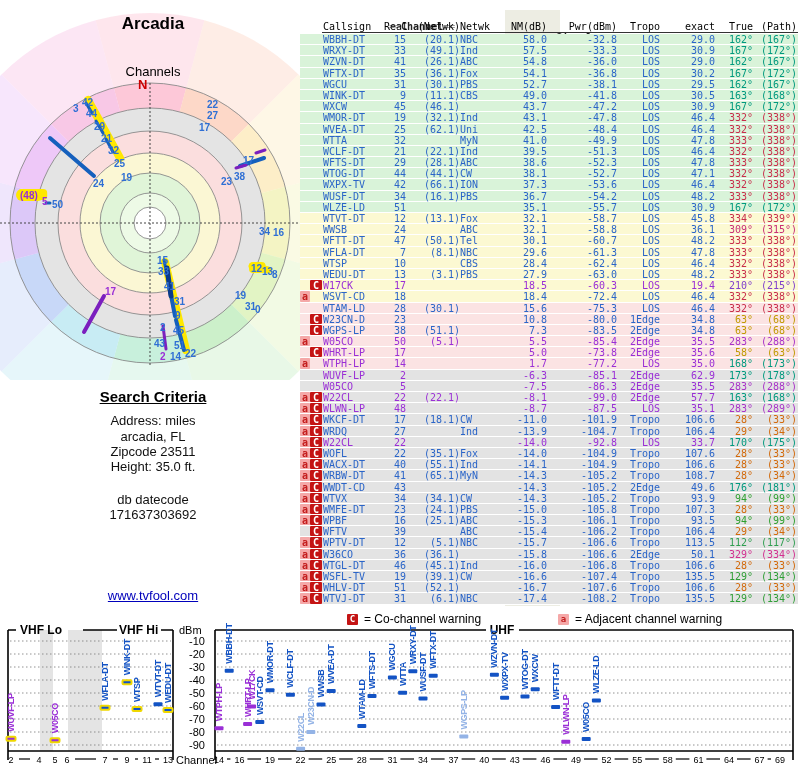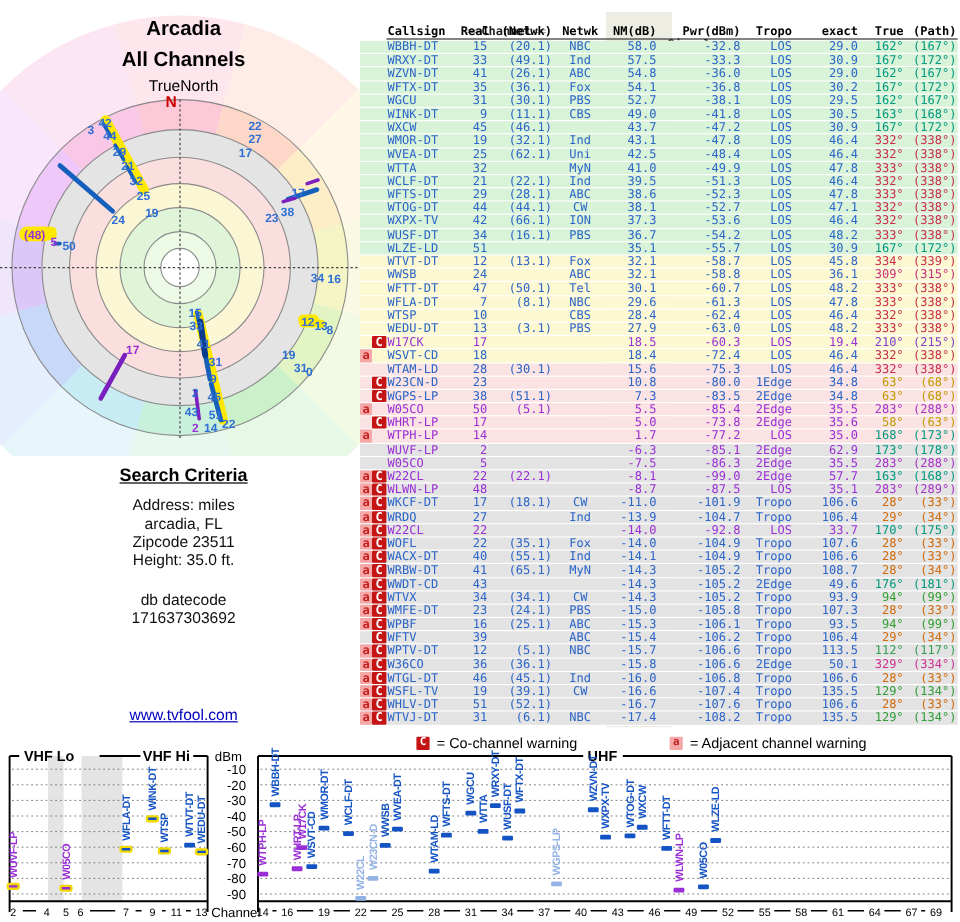--- a/index.html
+++ b/index.html
@@ -11,30 +11,30 @@
   .rsub{left:0;width:306px;text-align:center;font-size:13px;color:#000}
   .nmark{color:#cc0000;font-weight:bold;font-size:13px}
   .sc-head{left:0;width:306px;text-align:center;font-weight:bold;font-size:15px;text-decoration:underline}
   .sc-line{left:0;width:306px;text-align:center;font-size:13px;color:#111}
   a.site{color:#0000bb;text-decoration:underline;font-size:13px}
   
   #thdr1{left:300px;top:10px;width:500px;height:11px;font:10px "DejaVu Sans Mono",monospace;white-space:pre}
   .geq{color:#999}.gw{color:#222;font-weight:bold}
   .trow{display:flex;height:11.2px;line-height:10.4px;font:10px "DejaVu Sans Mono",monospace;
         white-space:pre;border-bottom:1px solid #fff;box-sizing:border-box}
-  .thead2{background:transparent;color:#000;border-bottom:none;font-weight:bold}
+  .thead2{background:transparent;color:#000;border-bottom:none;font-weight:normal}
   .band-g{background:#d9f3d9}.band-y{background:#fcf9d2}.band-p{background:#fbe3e3}.band-e{background:#e3e3e3}
   .mka,.mkc{flex:none;text-align:center;font-weight:bold;color:transparent}
   .mka{width:10px}.mkc{width:12px}
   .mka.on{background:#f5a8a8;color:#c42020;border-radius:1px}
   .mkc.on{background:#c41414;color:#fff;border-radius:1px}
   .c-cs{flex:none;width:62px;text-align:left;padding-left:1px;box-sizing:border-box}
   .c-re{flex:none;width:22px;text-align:right}
   .c-vi{flex:none;width:54px;text-align:right}
-  .c-ne{flex:none;width:47px;text-align:center}
+  .c-ne{flex:none;width:47px;text-align:left}
   .c-nm{flex:none;width:40px;text-align:right}
   .c-pw{flex:none;width:70px;text-align:right}
   .c-pa{flex:none;width:43px;text-align:right}
   .c-mi{flex:none;width:55px;text-align:right}
   .c-az{flex:none;width:38px;text-align:right}
   .c-mg{flex:none;width:44px;text-align:right}
   #nmband{left:505px;top:10px;width:55px;height:596px;background:rgba(125,125,55,.14);pointer-events:none}
   #hul{left:322px;top:32px;width:476px;height:1px;background:#333}
   
   .leg{top:612px;height:14px;font-size:12px;color:#000;display:flex;align-items:center;gap:6px}
@@ -143,22 +143,21 @@
       <text x="160" y="331" fill="#2f6fd4" class="rlab">2</text>
       <text x="173" y="334" fill="#2f6fd4" class="rlab">45</text>
       <text x="154" y="347" fill="#2f6fd4" class="rlab">43</text>
       <text x="174" y="349" fill="#2f6fd4" class="rlab">51</text>
       <text x="160" y="360" fill="#9a2fd6" class="rlab">2</text>
       <text x="170" y="360" fill="#2f6fd4" class="rlab">14</text>
       <text x="185" y="357" fill="#2f6fd4" class="rlab">22</text>
       <text x="105" y="295" fill="#9a2fd6" class="rlab">17</text>
     </svg>
   <div class="abs rtitle" style="top:14px">Arcadia</div>
-  <div class="abs rtitle" style="top:40px">All Channels</div>
-  <div class="abs rsub" style="top:64px">TrueNorth</div>
+  <div class="abs rsub" style="top:64px">Channels</div>
   <div class="abs nmark" style="left:138px;top:77px">N</div>
 
   <div class="abs sc-head" style="top:388px">Search Criteria</div>
   <div class="abs sc-line" style="top:413px">Address: miles</div>
   <div class="abs sc-line" style="top:429px">arcadia, FL</div>
   <div class="abs sc-line" style="top:444px">Zipcode 23511</div>
   <div class="abs sc-line" style="top:459px">Height: 35.0 ft.</div>
   <div class="abs sc-line" style="top:492px">db datecode</div>
   <div class="abs sc-line" style="top:507px">171637303692</div>
   <div class="abs sc-line" style="top:588px">

